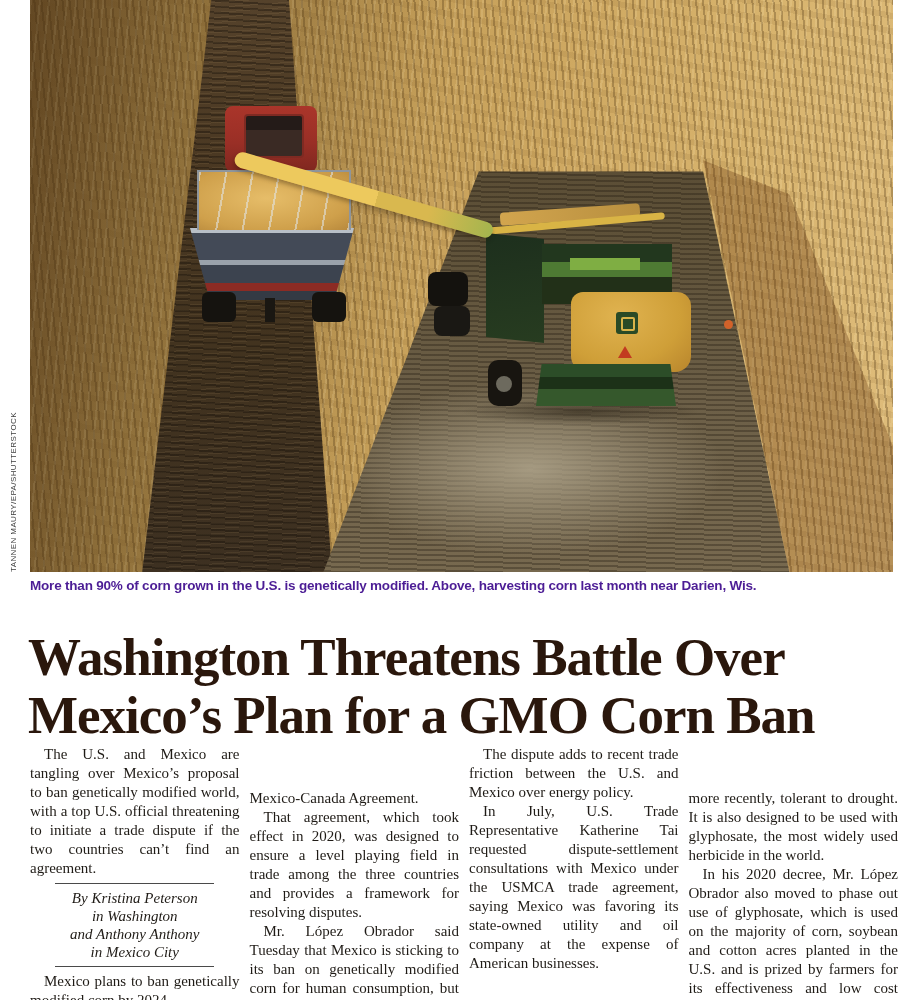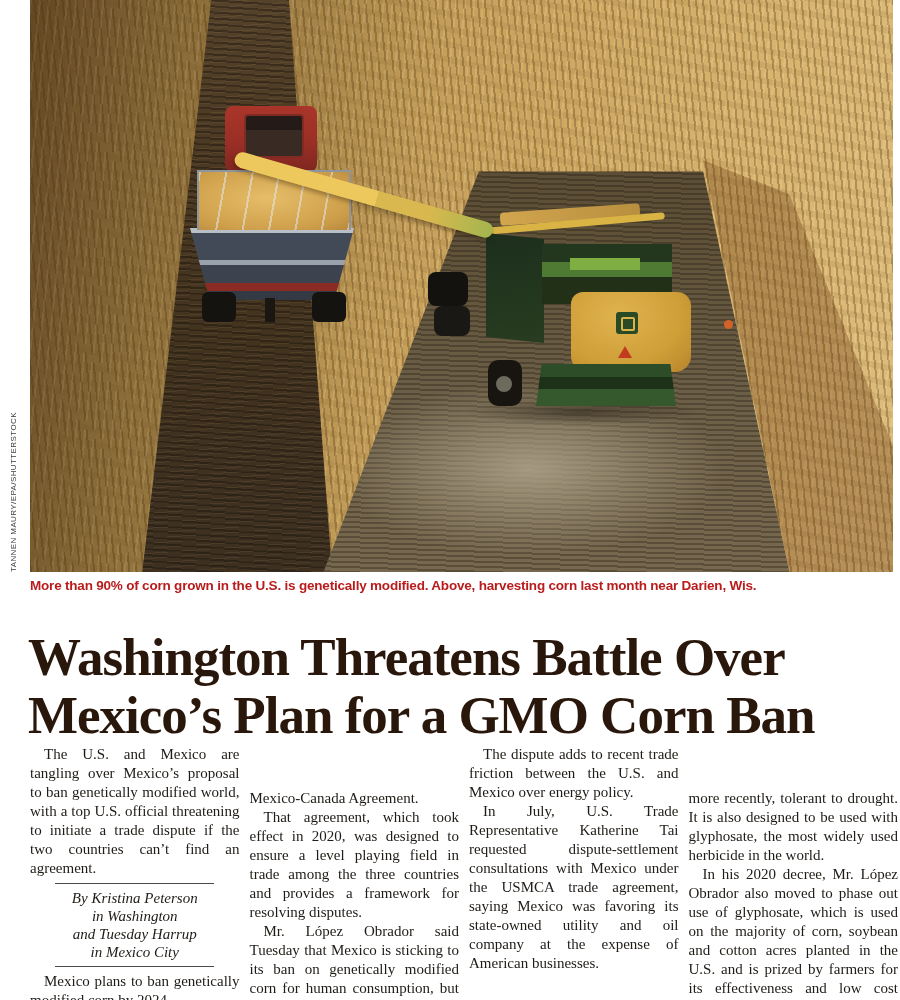--- a/index.html
+++ b/index.html
@@ -81,21 +81,21 @@
   .reflector{left:694px;top:320px;width:9px;height:9px;background:#d2622a;border-radius:50%;}
   .combine-shadow{left:430px;top:398px;width:240px;height:28px;
          background:radial-gradient(ellipse,rgba(25,18,8,0.5),transparent 70%);}
 
   
   .credit{position:absolute;left:9px;top:572px;transform:rotate(-90deg);transform-origin:0 0;
           font-family:"Liberation Sans",sans-serif;font-size:8px;letter-spacing:0.4px;
           color:#3c3c3c;white-space:nowrap;}
   .caption{position:absolute;left:30px;top:578px;width:862px;
           font-family:"Liberation Sans",sans-serif;font-weight:700;font-size:13.5px;
-          letter-spacing:-0.2px;color:#b91c1c;}
+          letter-spacing:-0.2px;color:#4c1d95;}
   .headline{position:absolute;left:28px;top:608px;width:870px;
           font-family:"Liberation Serif",serif;font-weight:700;font-size:53px;line-height:58px;
           letter-spacing:-1px;color:#2a170c;margin-top:20px;}
 
   
   .columns{position:absolute;left:30px;top:745px;width:868px;height:255px;overflow:hidden;
           display:grid;grid-template-columns:repeat(4,1fr);column-gap:10px;}
   .col{font-size:15px;line-height:19px;text-align:justify;}
   .col p{margin:0;text-indent:14px;}
   .col p.cont{text-indent:0;margin-top:44px;}
@@ -158,21 +158,21 @@
   </div>
 
   <div class="columns">
 
     <div class="col">
       <p>The U.S. and Mexico are tangling over Mexico’s proposal to ban genetically modified world, with a top U.S. official threatening to initiate a trade dispute if the two countries can’t find an agreement.</p>
       <hr class="bl-rule">
       <div class="byline">
         <div><span>By </span><b>Kristina Peterson</b></div>
         <div><span>in Washington</span></div>
-        <div><span>and </span><b>Tuesday Harrup</b></div>
+        <div><span>and </span><b>Anthony Anthony</b></div>
         <div><span>in Mexico City</span></div>
       </div>
       <hr class="bl-rule">
       <p>Mexico plans to ban genetically modified corn by 2024,</p>
     </div>
 
     <div class="col">
       <p class="cont">Mexico-Canada Agreement.</p>
       <p>That agreement, which took effect in 2020, was designed to ensure a level playing field in trade among the three countries and provides a framework for resolving disputes.</p>
       <p>Mr. López Obrador said Tuesday that Mexico is sticking to its ban on genetically modified corn for human consumption, but that it offered to extend the deadline on yellow corn for livestock fodder by two years while its content</p>

